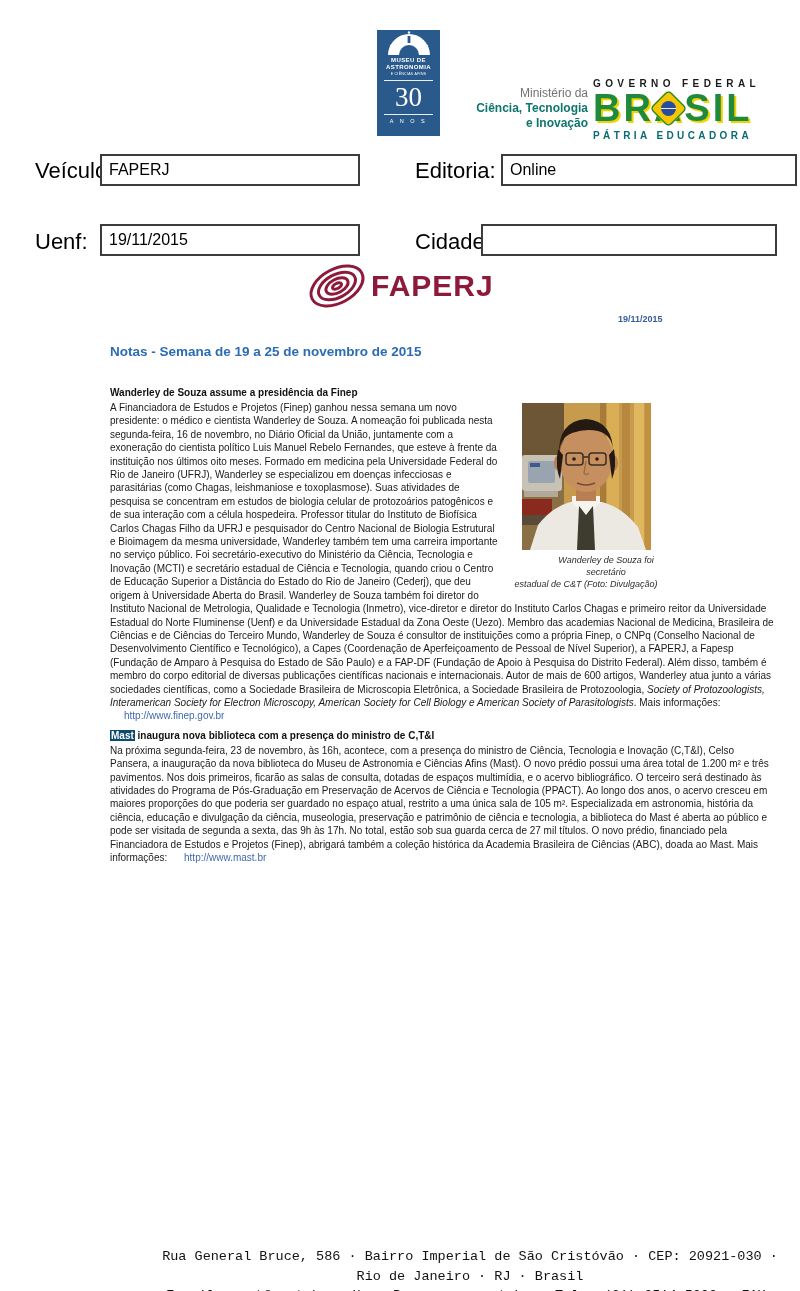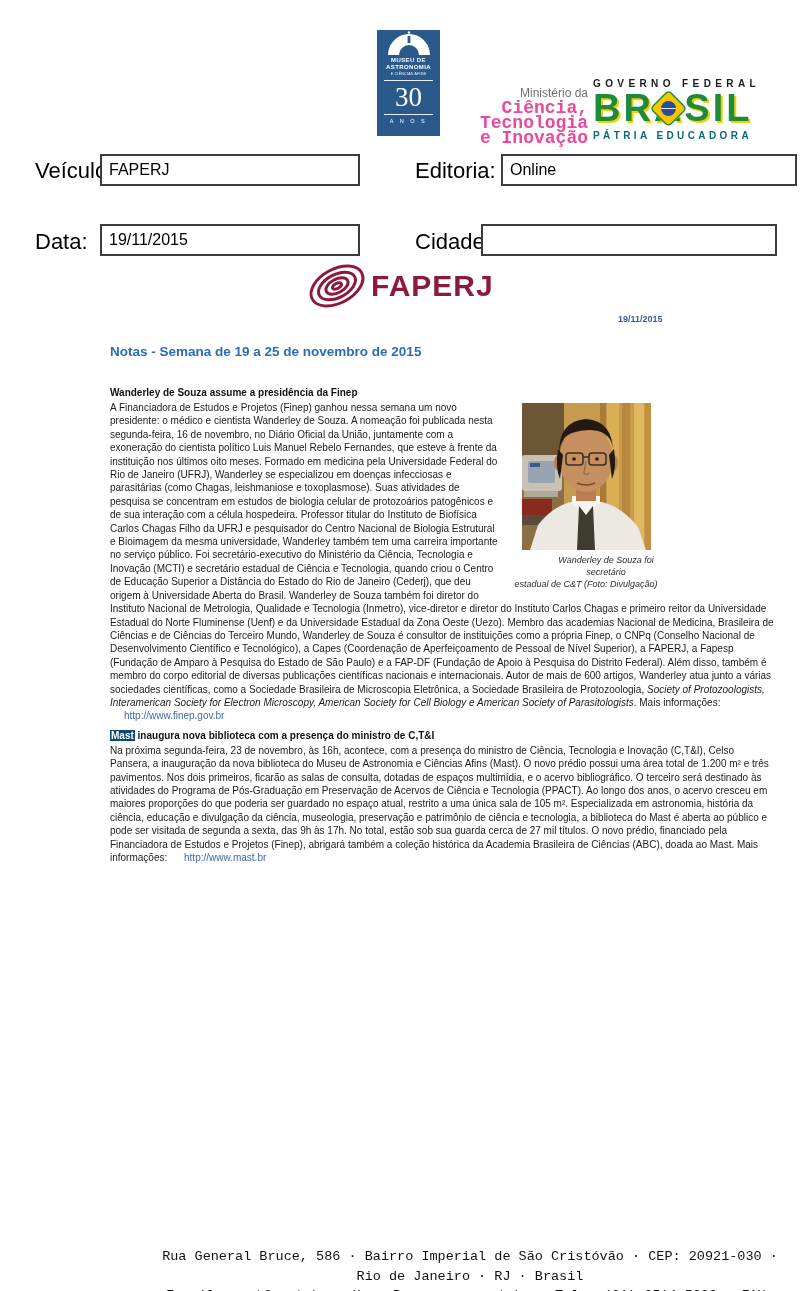--- a/index.html
+++ b/index.html
@@ -11,21 +11,21 @@
     background:#2a5a8c; color:#fff; text-align:center; }
   .mast-logo .dome { display:block; margin:0 auto 2px auto; }
   .mast-line1 { font-size:6px; font-weight:bold; letter-spacing:.4px; line-height:7px; }
   .mast-line3 { font-size:3.5px; letter-spacing:.3px; line-height:5px; margin-top:1px; }
   .mast-rule { height:1px; background:#fff; margin:3px 7px; opacity:.9; }
   .mast-30 { font-family:"Liberation Serif", serif; font-size:27px; font-weight:400; line-height:27px; }
   .mast-anos { font-size:5.5px; letter-spacing:2.5px; margin-top:3px; }
 
   .ministry { position:absolute; left:448px; top:86px; width:140px; text-align:right; }
   .ministry .m1 { font-size:12px; color:#737373; line-height:15px; }
-  .ministry .m2, .ministry .m3 { font-size:18px; font-weight:bold; color:#ec4899; line-height:15px;font-family:Liberation Mono, monospace; }
+  .ministry .m2, .ministry .m3 { font-size:12px; font-weight:bold; color:#0f766e; line-height:15px; }
 
   .brasil { position:absolute; left:593px; top:78px; width:186px; text-align:left; }
   .gov-top { font-size:10px; font-weight:bold; color:#1a1a1a; letter-spacing:4.4px; line-height:12px; }
   .brasil-brand { position:relative; font-size:38px; font-weight:bold; color:#1f8a3c;
     letter-spacing:3px; line-height:37px; text-shadow:2px 2px 0 #f2d200; }
   .brasil-flag { position:absolute; left:62px; top:5px; width:27px; height:27px;
     background:#f6c700; transform:rotate(45deg); border-radius:5px; z-index:2;
     box-shadow:0 0 0 1.5px #1f8a3c inset; }
   .brasil-flag .circle { position:absolute; inset:6px; border-radius:50%; transform:rotate(-45deg);
     background:linear-gradient(180deg,#2a4b9b 44%,#e8e8e8 44%,#e8e8e8 54%,#2a4b9b 54%); }
@@ -99,21 +99,21 @@
         </span>
     </div>
     <div class="patria">PÁTRIA EDUCADORA</div>
   </div>
 
   <div class="form-label" style="left:35px; top:158px;">Veículo:</div>
   <input class="form-box" style="left: 100px; top: 154px; width: 260px;" value="FAPERJ">
   <div class="form-label" style="left:415px; top:158px;">Editoria:</div>
   <input class="form-box" style="left: 501px; top: 154px; width: 296px;" value="Online">
 
-  <div class="form-label" style="left:35px; top:229px;">Data:</div>
+  <div class="form-label" style="left:35px; top:229px;">Uenf:</div>
   <input class="form-box" style="left: 100px; top: 224px; width: 260px;" value="19/11/2015">
   <div class="form-label" style="left:415px; top:229px;">Cidade:</div>
   <input class="form-box" style="left: 481px; top: 224px; width: 296px;" value="">
 
   <div class="faperj-logo">
     <svg width="64" height="56" viewBox="0 0 64 56">
       <g transform="rotate(-28 32 28)" fill="none" stroke="#8e1a3b">
         <ellipse cx="32" cy="28" rx="28" ry="17" stroke-width="3"></ellipse>
         <ellipse cx="32" cy="28" rx="20" ry="11.5" stroke-width="3"></ellipse>
         <ellipse cx="32" cy="28" rx="12" ry="6.8" stroke-width="3"></ellipse>

